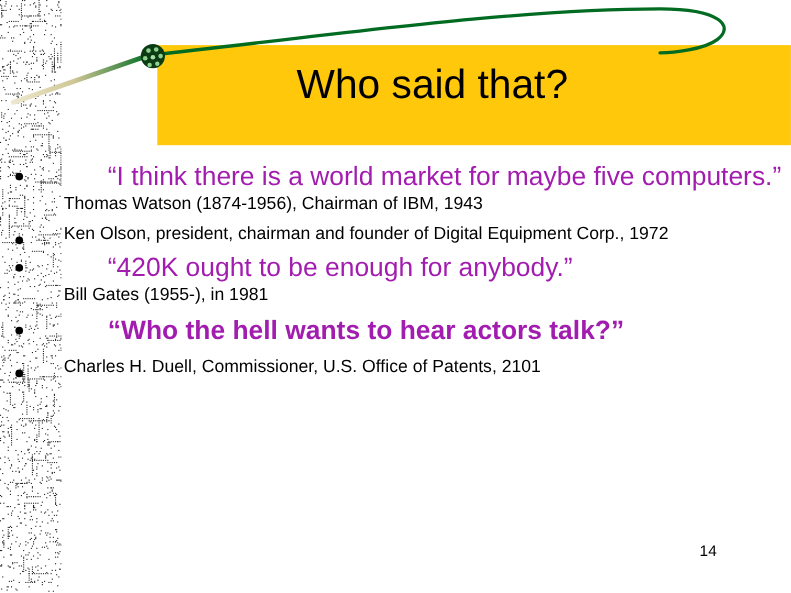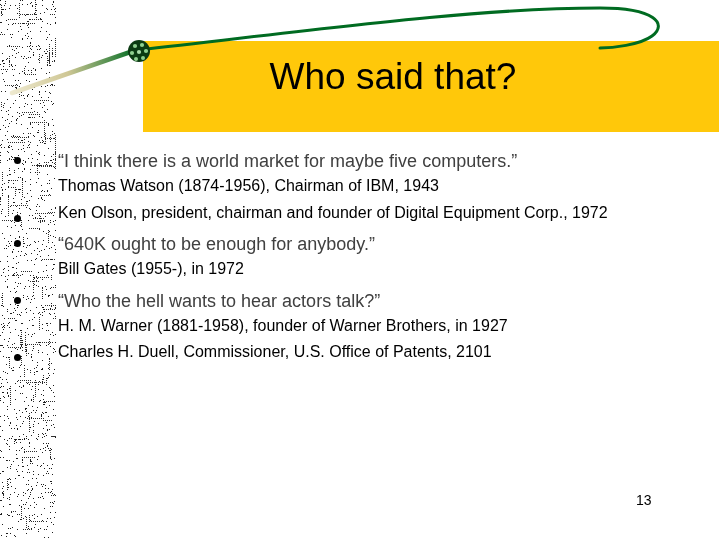--- a/index.html
+++ b/index.html
@@ -76,24 +76,25 @@
   }
   .bullet {
     position: absolute;
     left: 14px;
     width: 7px;
     height: 7px;
     border-radius: 50%;
     background: #000000;
   }
   .quote-text {
-    font-size: 18px;
+    font-size: 24px;
     line-height: 30px;
-    color: #404040;
+    color: #a21caf;
     white-space: pre-wrap;
+    margin-left: 40px;
   }
   .attrib {
     font-size: 16px;
     line-height: 17px;
     color: #000000;
     margin-top: 1px;
   }
 
   
   #page-number {
@@ -2131,32 +2132,31 @@
       <div class="attrib">Thomas Watson (1874-1956), Chairman of IBM, 1943</div>
     </div>
 
     <div class="quote-block" style="margin-top:10px;">
       <span class="bullet" style="top:11px;"></span>
       <div class="attrib">Ken Olson, president, chairman and founder of Digital Equipment Corp., 1972</div>
     </div>
 
     <div class="quote-block" style="margin-top:8px;">
       <span class="bullet" style="top:11px;"></span>
-      <div class="quote-text">“640K ought to be enough for anybody.”</div>
-      <div class="attrib">Bill Gates (1955-), in 1972</div>
+      <div class="quote-text">“420K ought to be enough for anybody.”</div>
+      <div class="attrib">Bill Gates (1955-), in 1981</div>
     </div>
 
-    <div class="quote-block" style="margin-top:9px;">
+    <div class="quote-block" style="margin-top:9px;font-weight:bold;">
       <span class="bullet" style="top:11px;"></span>
       <div class="quote-text">“Who the hell wants to hear actors talk?”</div>
-      <div class="attrib">H. M. Warner (1881-1958), founder of Warner Brothers, in 1927</div>
     </div>
 
     <div class="quote-block" style="margin-top:9px;">
       <span class="bullet" style="top:11px;"></span>
       <div class="attrib">Charles H. Duell, Commissioner, U.S. Office of Patents, 2101</div>
     </div>
 
   </div>
 
-  <div id="page-number">13</div>
+  <div id="page-number">14</div>
 
 </div>
 
 </body></html>

